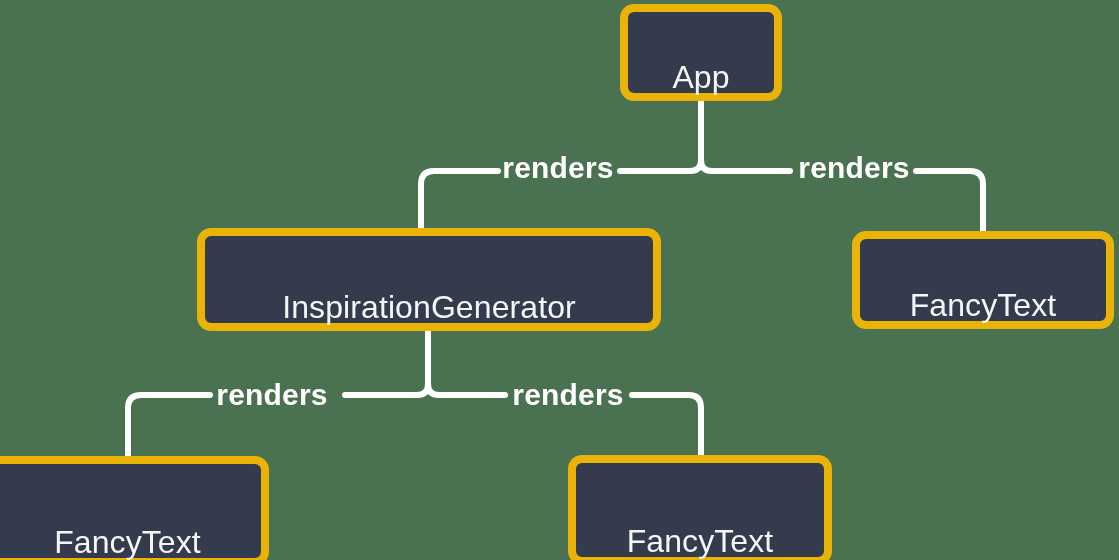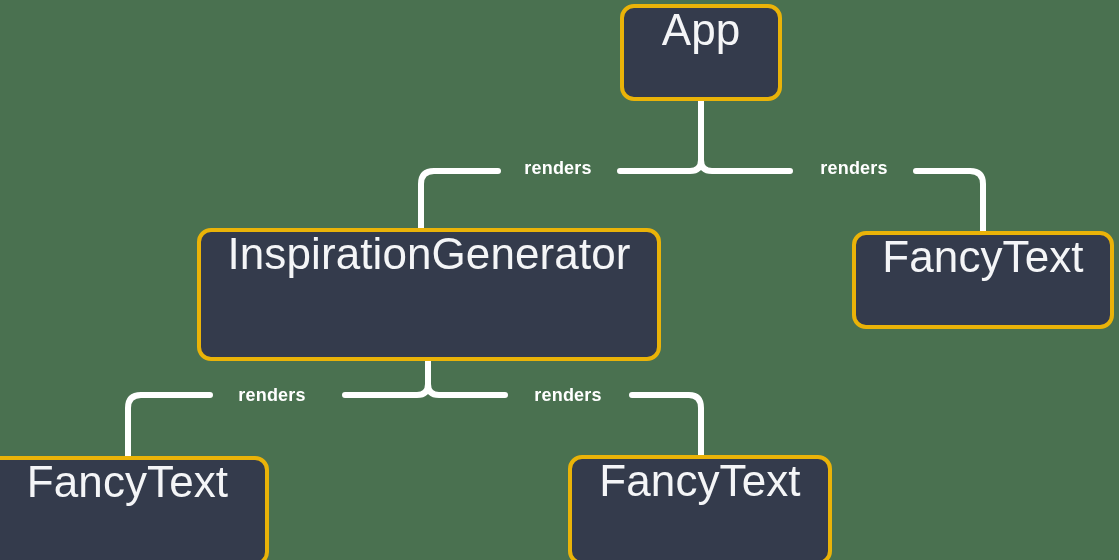--- a/index.html
+++ b/index.html
@@ -23,39 +23,39 @@
     position: absolute;
     left: 0;
     top: 0;
     width: 1119px;
     height: 560px;
   }
   .node {
     position: absolute;
     box-sizing: border-box;
     background: #343b4c;
-    border: 4px solid #eab308;
+    border: 8px solid #eab308;
     border-radius: 14px;
     display: flex;
-    align-items: flex-start;
+    align-items: flex-end;
     justify-content: center;
     color: #f4f5f7;
-    font-size: 44px;
+    font-size: 32px;
     letter-spacing: 0.1px;
     white-space: nowrap;
     z-index: 2;
   }
   .node-label {
     display: block;
     line-height: 1;
   }
   .edge-label {
     position: absolute;
     color: #ffffff;
-    font-size: 18px;
+    font-size: 30px;
     font-weight: 700;
     letter-spacing: 0.2px;
     white-space: nowrap;
     z-index: 3;
     transform: translate(-50%, -50%);
   }
 </style>
 </head>
 <body>
 
@@ -75,21 +75,21 @@
 
     <path d="M 210 395 L 141 395 Q 128 395 128 408 L 128 456"></path>
 
     <path d="M 632 395 L 689 395 Q 701 395 701 408 L 701 455"></path>
   </svg>
 
   <div class="node" style="left:620px; top:4px; width:162px; height:97px;">
     <span class="node-label">App</span>
   </div>
 
-  <div class="node" style="left:197px; top:228px; width:464px; height:133px;">
+  <div class="node" style="left:197px; top:228px; width:464px; height:103px;">
     <span class="node-label">InspirationGenerator</span>
   </div>
 
   <div class="node" style="left:852px; top:231px; width:262px; height:98px;">
     <span class="node-label">FancyText</span>
   </div>
 
   <div class="node" style="left:-14px; top:456px; width:283px; height:110px;">
     <span class="node-label">FancyText</span>
   </div>

